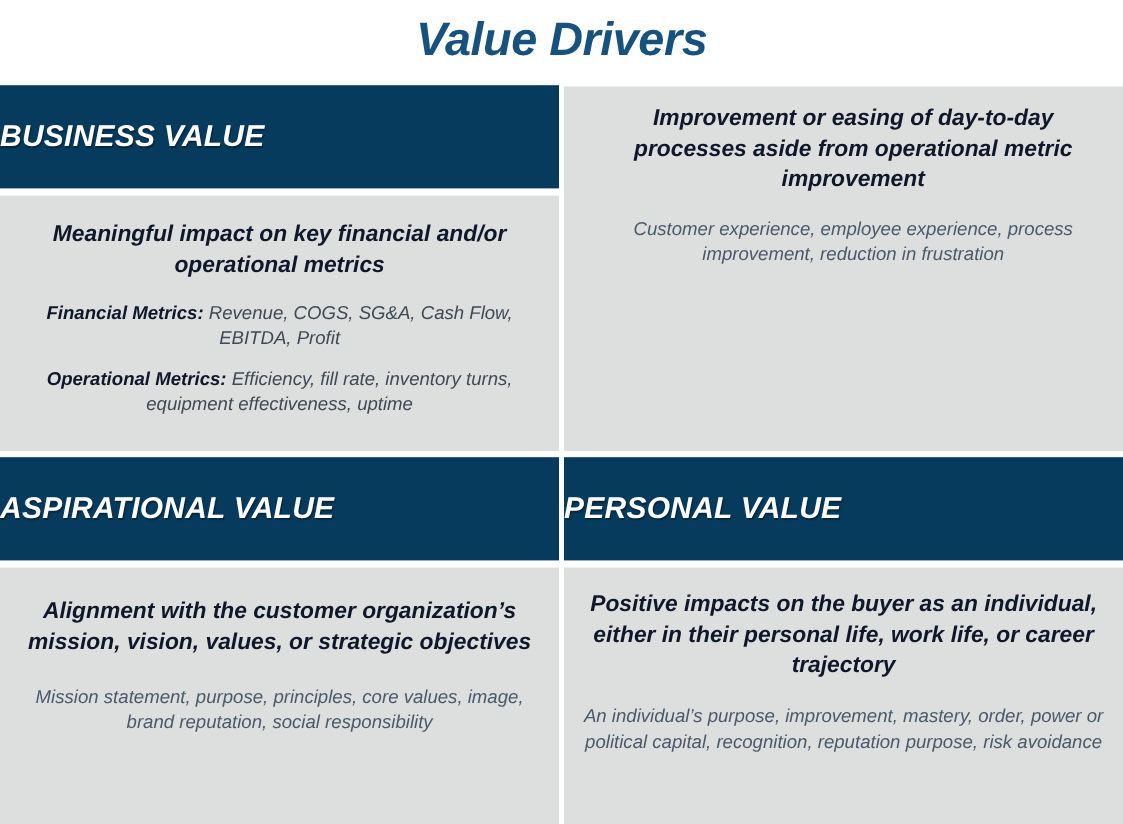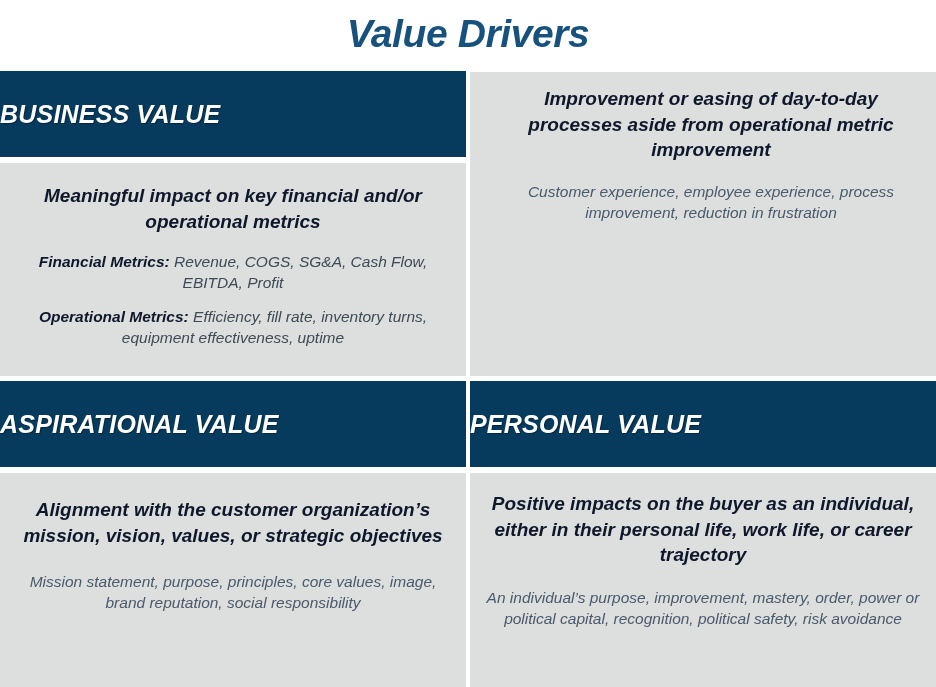--- a/index.html
+++ b/index.html
@@ -174,18 +174,18 @@
     </div>
 
     <div class="v-divider"></div>
 
     <div class="quadrant q-pv">
       <div class="q-header">
         <div class="q-header-text">PERSONAL VALUE</div>
       </div>
       <div class="q-body">
         <p class="q-lead">Positive impacts on the buyer as an individual, either in their personal life, work life, or career trajectory</p>
-        <p class="q-detail">An individual’s purpose, improvement, mastery, order, power or political capital, recognition, political safety, risk avoidance</p>
+        <p class="q-detail">An individual’s purpose, improvement, mastery, order, power or political capital, recognition, reputation purpose, risk avoidance</p>
       </div>
     </div>
 
   </div>
 </div>
 
 </body></html>

